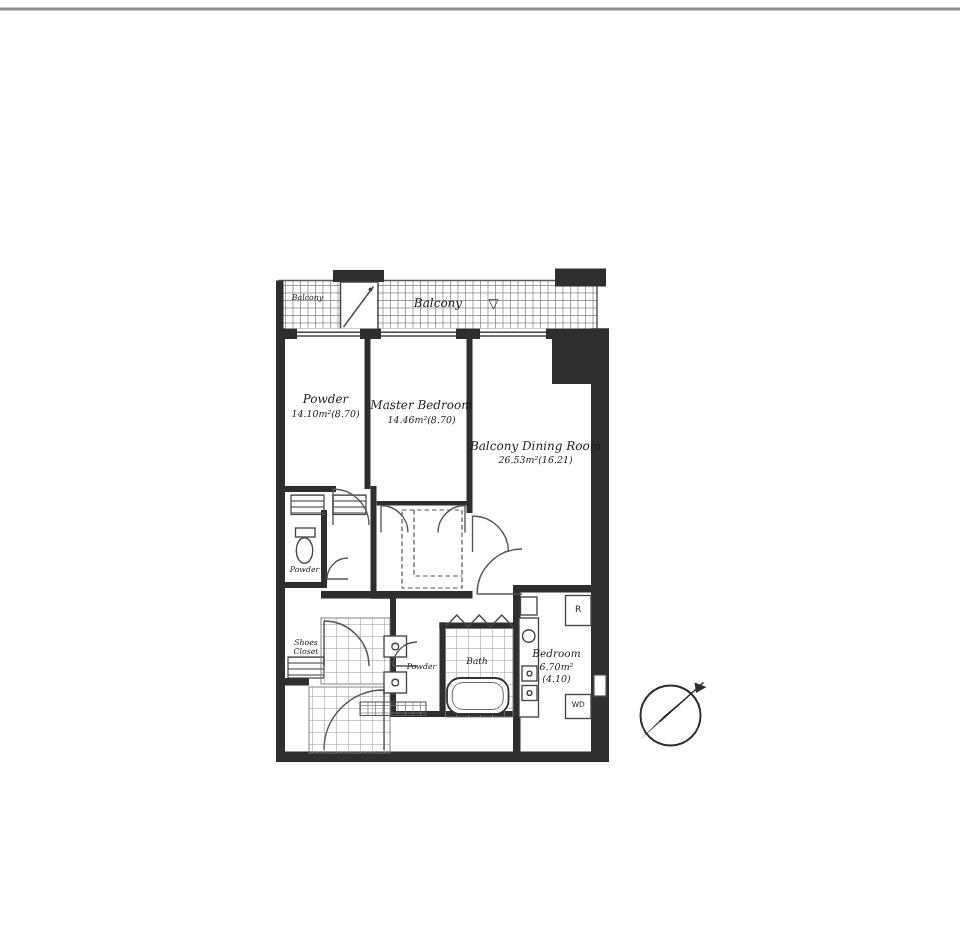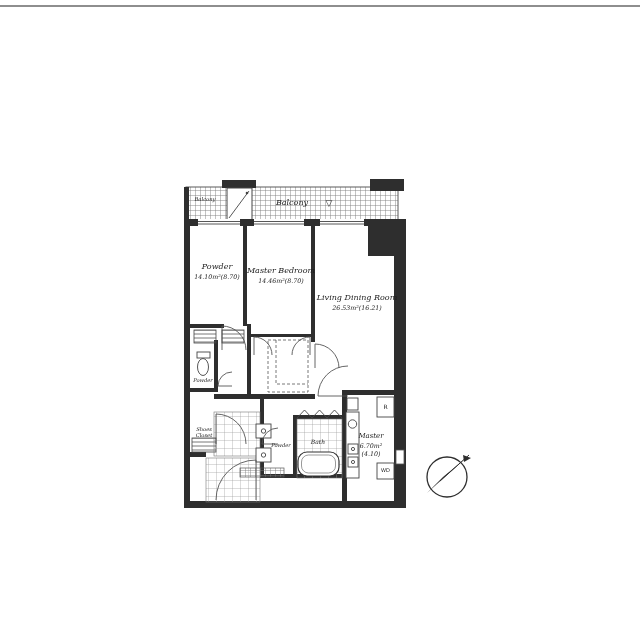--- a/index.html
+++ b/index.html
@@ -161,30 +161,30 @@
   <div class="lbl tiny" style="left:205px;top:200px;">Balcony</div>
   <div class="lbl name" style="left:292px;top:203px;">Balcony</div>
   <div class="lbl mark" style="left:329px;top:204px;">▽</div>
 
   <div class="lbl name" style="left:217px;top:267px;">Powder</div>
   <div class="lbl area" style="left:217px;top:277px;">14.10m²(8.70)</div>
 
   <div class="lbl name" style="left:281px;top:271px;">Master Bedroom</div>
   <div class="lbl area" style="left:281px;top:281px;">14.46m²(8.70)</div>
 
-  <div class="lbl name" style="left:357px;top:298px;">Living Dining Room</div>
+  <div class="lbl name" style="left:357px;top:298px;">Balcony Dining Room</div>
   <div class="lbl area" style="left:357px;top:308px;">26.53m²(16.21)</div>
 
   <div class="lbl tiny" style="left:203px;top:381px;">Powder</div>
 
   <div class="lbl tiny" style="left:204px;top:430px;">Shoes</div>
   <div class="lbl tiny" style="left:204px;top:436px;">Closet</div>
 
   <div class="lbl tiny" style="left:281px;top:446px;">Powder</div>
   <div class="lbl small" style="left:318px;top:442px;">Bath</div>
 
-  <div class="lbl name" style="left:371px;top:437px;font-size:7px;">Master</div>
+  <div class="lbl name" style="left:371px;top:437px;font-size:7px;">Bedroom</div>
   <div class="lbl area" style="left:371px;top:446px;">6.70m²</div>
   <div class="lbl area" style="left:371px;top:454px;">(4.10)</div>
 
   <div class="lbl app" style="left:385.5px;top:407px;">R</div>
   <div class="lbl app" style="left:385.5px;top:471px;font-size:5px;">WD</div>
 </div>
 
 </body></html>

